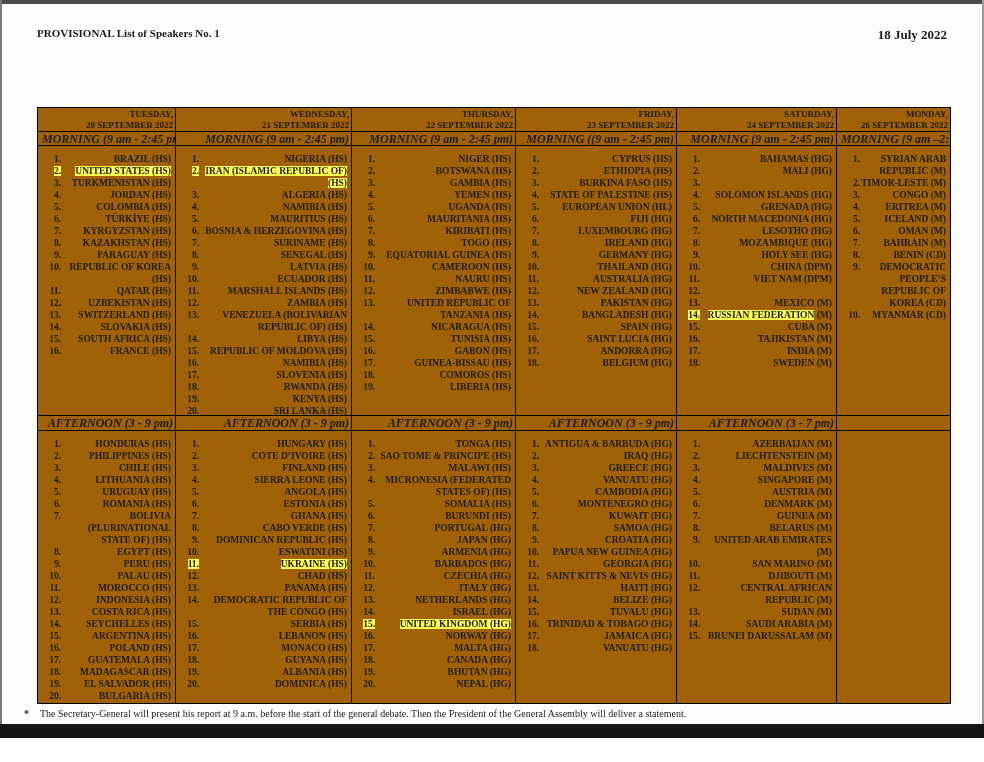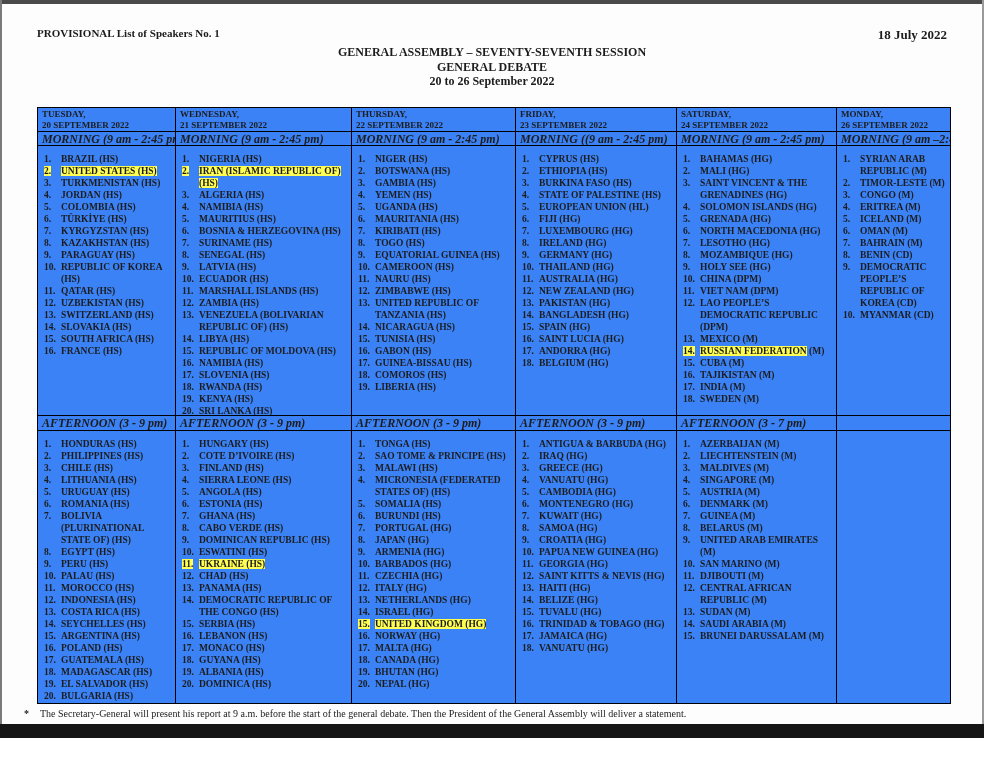--- a/index.html
+++ b/index.html
@@ -11,21 +11,21 @@
   .edge-right { position:absolute; top:0; right:0; width:2px; height:100%; background:#9a9a9a; }
   .edge-bottom { position:absolute; bottom:0; left:0; width:100%; height:14px; background:#151515; }
 
   .doc-label { position:absolute; left:37px; top:27px; font-weight:bold; font-size:11px; }
   .doc-date  { position:absolute; right:37px; top:27px; font-weight:bold; font-size:13px; }
   .titles { position:absolute; left:0; top:45px; width:100%; text-align:center; font-weight:bold; font-size:12px; line-height:14.5px; }
 
   .sched { position:absolute; left:37px; top:107px; display:grid;
            grid-template-columns:138px 176px 164px 161px 160px 113px;
            grid-template-rows:24px 14px 270px 15px 272px;
-           border:1px solid #000; background:#3b82f6; }
+           border:1px solid #000; background:#a16207;text-align:right; }
   .cell { border-right:1px solid #000; border-bottom:1px solid #000; overflow:hidden; }
   .cell:nth-child(6n) { border-right:none; }
   .cell:nth-child(n+25) { border-bottom:none; }
   .day { padding:1px 2px 0 4px; font-weight:bold; font-size:9px; line-height:11px; }
   .sess { padding:1px 2px 0 4px; font-weight:bold; font-style:italic; font-size:12px; line-height:12px; white-space:nowrap; }
   .list { padding:7px 2px 0 6px; font-weight:bold; font-size:9.5px; line-height:12px; }
   .li { display:flex; }
   .li .n { width:17px; flex:none; }
   .li .t { flex:1; padding-right:2px; }
   .hl { background:#ffff54; }
@@ -38,25 +38,20 @@
 
 <div class="page">
   <div class="edge-top"></div>
   <div class="edge-left"></div>
   <div class="edge-right"></div>
   <div class="edge-bottom"></div>
 
   <div class="doc-label">PROVISIONAL List of Speakers No. 1</div>
   <div class="doc-date">18 July 2022</div>
 
-  <div class="titles">
-    <div>GENERAL ASSEMBLY – SEVENTY-SEVENTH SESSION</div>
-    <div>GENERAL DEBATE</div>
-    <div>20 to 26 September 2022</div>
-  </div>
 
   <div class="sched" id="sched">
       <div class="cell day">
         <div>TUESDAY,</div>
         <div>20 SEPTEMBER 2022</div>
       </div>
       <div class="cell day">
         <div>WEDNESDAY,</div>
         <div>21 SEPTEMBER 2022</div>
       </div>
@@ -386,21 +381,20 @@
         <div class="li">
           <span class="n">1.</span>
           <span class="t">BAHAMAS (HG)</span>
         </div>
         <div class="li">
           <span class="n">2.</span>
           <span class="t">MALI (HG)</span>
         </div>
         <div class="li">
           <span class="n">3.</span>
-          <span class="t">SAINT VINCENT &amp; THE GRENADINES (HG)</span>
         </div>
         <div class="li">
           <span class="n">4.</span>
           <span class="t">SOLOMON ISLANDS (HG)</span>
         </div>
         <div class="li">
           <span class="n">5.</span>
           <span class="t">GRENADA (HG)</span>
         </div>
         <div class="li">
@@ -422,21 +416,20 @@
         <div class="li">
           <span class="n">10.</span>
           <span class="t">CHINA (DPM)</span>
         </div>
         <div class="li">
           <span class="n">11.</span>
           <span class="t">VIET NAM (DPM)</span>
         </div>
         <div class="li">
           <span class="n">12.</span>
-          <span class="t">LAO PEOPLE’S DEMOCRATIC REPUBLIC (DPM)</span>
         </div>
         <div class="li">
           <span class="n">13.</span>
           <span class="t">MEXICO (M)</span>
         </div>
         <div class="li">
           <span class="n"><span class="hl">14.</span></span>
           <span class="t"><span class="hl">RUSSIAN FEDERATION</span><span> (M)</span></span>
         </div>
         <div class="li">

